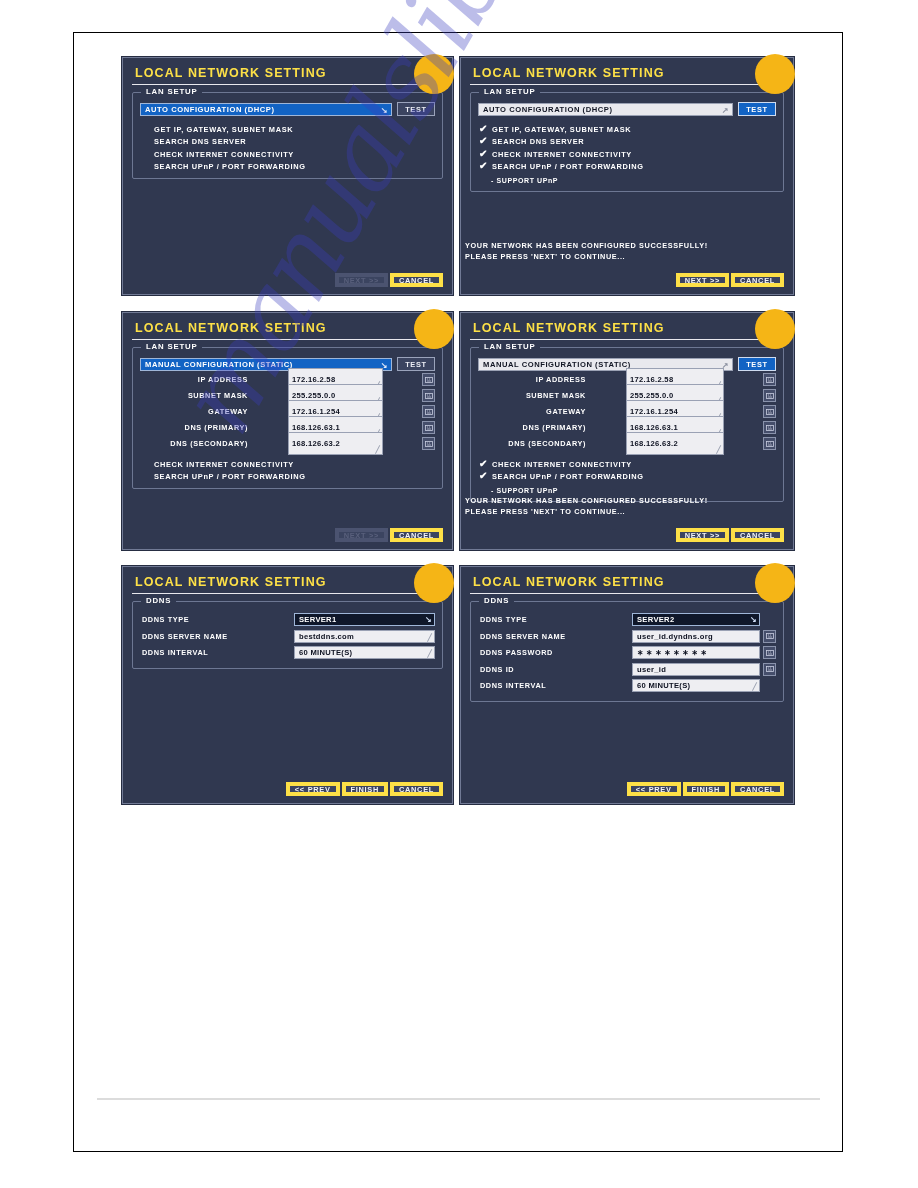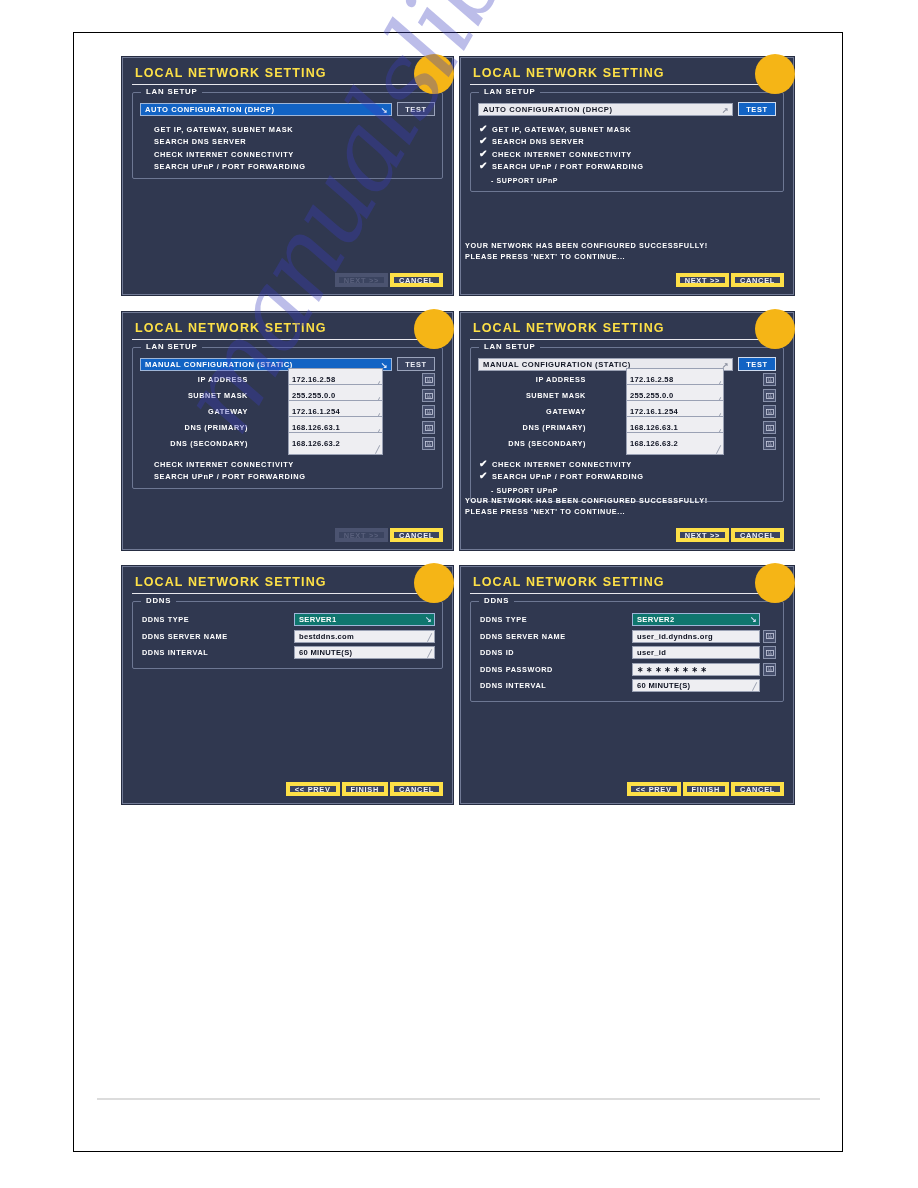--- a/index.html
+++ b/index.html
@@ -298,21 +298,21 @@
     display: flex;
     align-items: center;
     padding: 0 4px;
     font-size: 7.6px;
     font-weight: bold;
     color: #0d1120;
     letter-spacing: 0.3px;
     position: relative;
   }
   .ddns-input.sel {
-    background: #0f766e;
+    background: #0f172a;
     color: #ffffff;
     border-color: #9fb6d8;
     align-items: center;
   }
   .ddns-input .corner { position: absolute; right: 2px; bottom: 0; font-size: 7px; color: #9aa0b0; }
   .ddns-input.sel .corner { color: #cddcf4; font-size: 8px; bottom: 1px; }
   .ddns-spacer { width: 16px; flex: 0 0 16px; }
 
   
   .status-msg {
@@ -719,39 +719,39 @@
             <div class="kb-btn">
               <svg width="8" height="8" viewBox="0 0 8 8">
                   <rect x="0.5" y="1.5" width="7" height="5" fill="none" stroke="#c9cee0" stroke-width="0.8"></rect>
                   <path d="M2 3h1M4 3h1M2 5h4" stroke="#c9cee0" stroke-width="0.7"></path>
                 </svg>
             </div>
           </div>
         </div>
 
         <div class="ddns-row">
-          <div class="field-label ddns">DDNS ID</div>
+          <div class="field-label ddns">DDNS PASSWORD</div>
           <div class="ddns-value-wrap">
             <div class="ddns-input">
-              <span>user_id</span>
+              <span>∗ ∗ ∗ ∗ ∗ ∗ ∗ ∗</span>
             </div>
             <div class="kb-btn">
               <svg width="8" height="8" viewBox="0 0 8 8">
                   <rect x="0.5" y="1.5" width="7" height="5" fill="none" stroke="#c9cee0" stroke-width="0.8"></rect>
                   <path d="M2 3h1M4 3h1M2 5h4" stroke="#c9cee0" stroke-width="0.7"></path>
                 </svg>
             </div>
           </div>
         </div>
 
         <div class="ddns-row">
-          <div class="field-label ddns">DDNS PASSWORD</div>
+          <div class="field-label ddns">DDNS ID</div>
           <div class="ddns-value-wrap">
             <div class="ddns-input">
-              <span>∗ ∗ ∗ ∗ ∗ ∗ ∗ ∗</span>
+              <span>user_id</span>
             </div>
             <div class="kb-btn">
               <svg width="8" height="8" viewBox="0 0 8 8">
                   <rect x="0.5" y="1.5" width="7" height="5" fill="none" stroke="#c9cee0" stroke-width="0.8"></rect>
                   <path d="M2 3h1M4 3h1M2 5h4" stroke="#c9cee0" stroke-width="0.7"></path>
                 </svg>
             </div>
           </div>
         </div>
 

